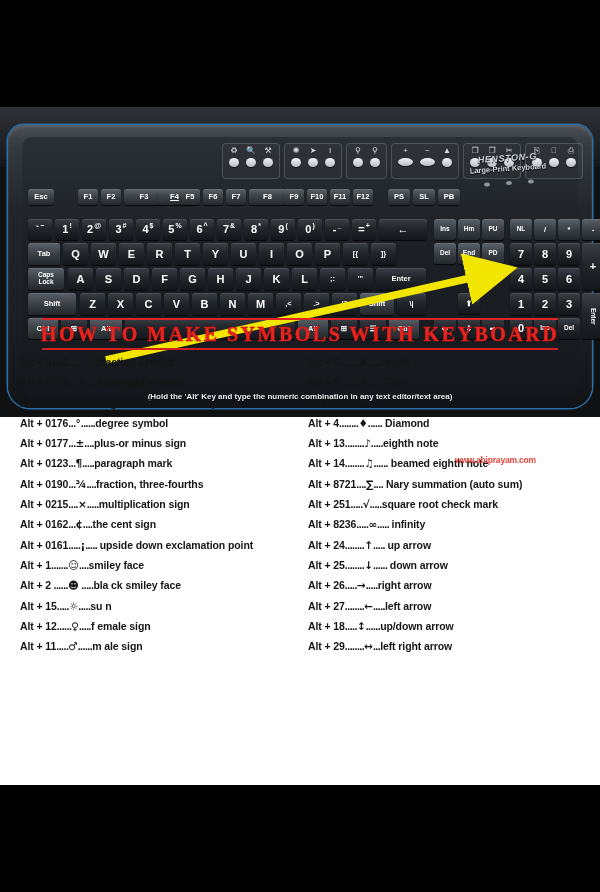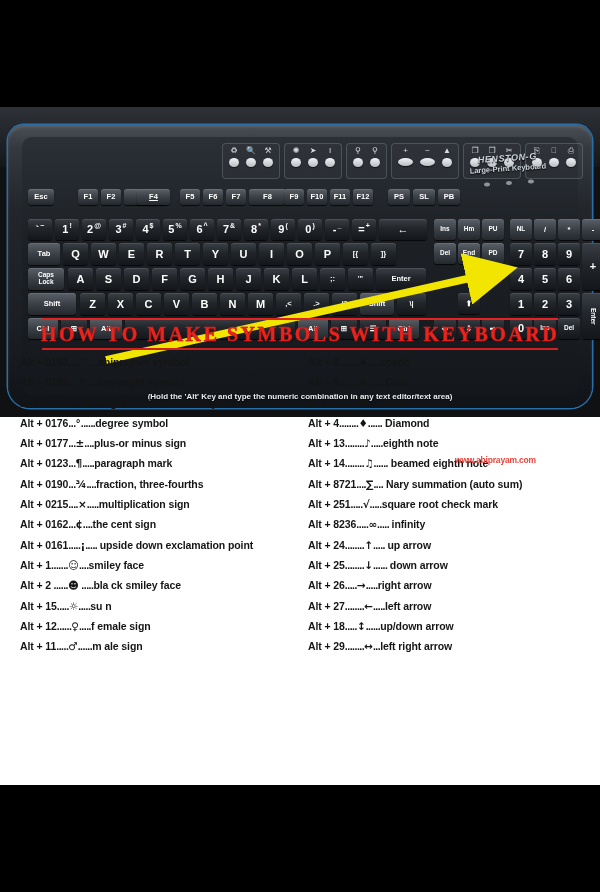--- a/index.html
+++ b/index.html
@@ -251,21 +251,21 @@
           </div>
         <div class="key lite" style="left:56px; top:52px; width:20px; height:16px;">
             <span class="sm">F1</span>
           </div>
         <div class="key lite" style="left:79px; top:52px; width:20px; height:16px;">
             <span class="sm">F2</span>
           </div>
         <div class="key lite" style="left:102px;top:52px; width:40px; height:16px;">
             <span class="sm">F3</span>
           </div>
-        <div class="key lite" style="left:115px;top:52px; width:33px; height:16px;text-decoration:underline;">
+        <div class="key lite" style="left:136px;top:52px; width:33px; height:16px;text-decoration:underline;">
             <span class="sm">F4</span>
           </div>
         <div class="key lite" style="left:158px;top:52px; width:20px; height:16px;">
             <span class="sm">F5</span>
           </div>
         <div class="key lite" style="left:181px;top:52px; width:20px; height:16px;">
             <span class="sm">F6</span>
           </div>
         <div class="key lite" style="left:204px;top:52px; width:20px; height:16px;">
             <span class="sm">F7</span>
@@ -629,21 +629,21 @@
   </div>
 
   <div class="title-wrap">
     <div class="rule"></div>
     <div class="title">HOW  TO  MAKE  SYMBOLS  WITH  KEYBOARD</div>
     <div class="rule thin"></div>
   </div>
 
   <div class="cols">
     <div class="col left">
-      <div class="row"><span>Alt + 0153</span><span class="dots">.....</span><span class="sym">™</span><span class="dots">...</span><span>abiprayam symbol</span></div>
+      <div class="row"><span>Alt + 0153</span><span class="dots">.....</span><span class="sym">™</span><span class="dots">...</span><span>fraction symbol</span></div>
       <div class="row"><span>Alt + 0169</span><span class="dots">....</span><span class="sym">©</span><span class="dots">....</span><span>copyright symbol</span></div>
       <div class="row"><span>Alt + 0174</span><span class="dots">.....</span><span class="sym">®</span><span class="dots">....</span><span>registered  trademark symbol</span></div>
       <div class="row"><span>Alt + 0176</span><span class="dots">...</span><span class="sym">°</span><span class="dots">......</span><span>degree symbol</span></div>
       <div class="row"><span>Alt + 0177</span><span class="dots">...</span><span class="sym">±</span><span class="dots">....</span><span>plus-or minus sign</span></div>
       <div class="row"><span>Alt + 0123</span><span class="dots">...</span><span class="sym">¶</span><span class="dots">.....</span><span>paragraph mark</span></div>
       <div class="row"><span>Alt + 0190</span><span class="dots">...</span><span class="sym">¾</span><span class="dots">....</span><span>fraction, three-fourths</span></div>
       <div class="row"><span>Alt + 0215</span><span class="dots">....</span><span class="sym">×</span><span class="dots">.....</span><span>multiplication sign</span></div>
       <div class="row"><span>Alt + 0162</span><span class="dots">...</span><span class="sym">¢</span><span class="dots">....</span><span>the cent sign</span></div>
       <div class="row"><span>Alt + 0161</span><span class="dots">.....</span><span class="sym">¡</span><span class="dots">..... </span><span>upside down exclamation point</span></div>
       <div class="row"><span>Alt + 1</span><span class="dots">.......</span><span class="sym">☺</span><span class="dots">....</span><span>smiley face</span></div>

